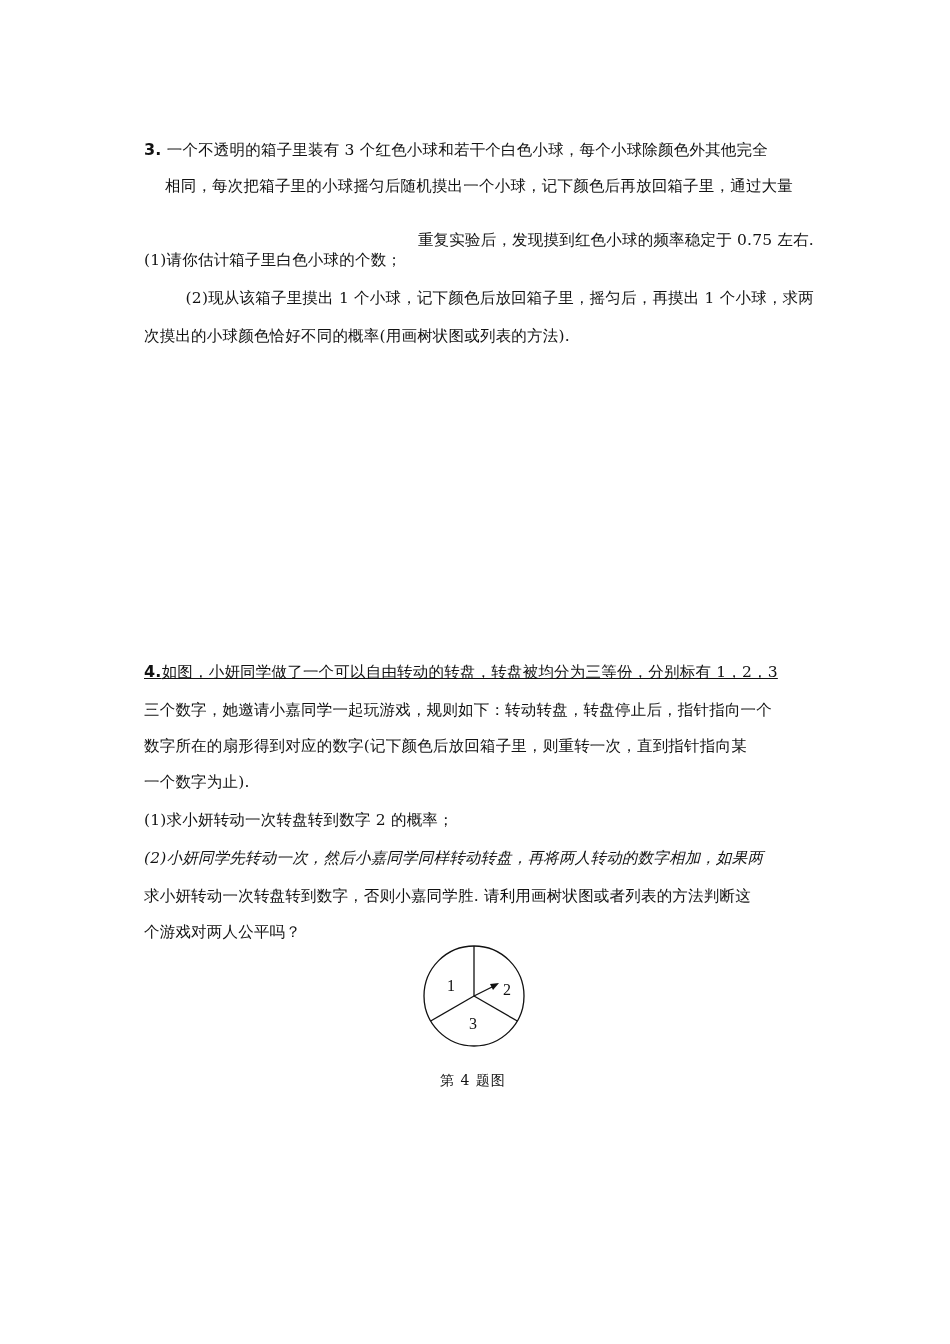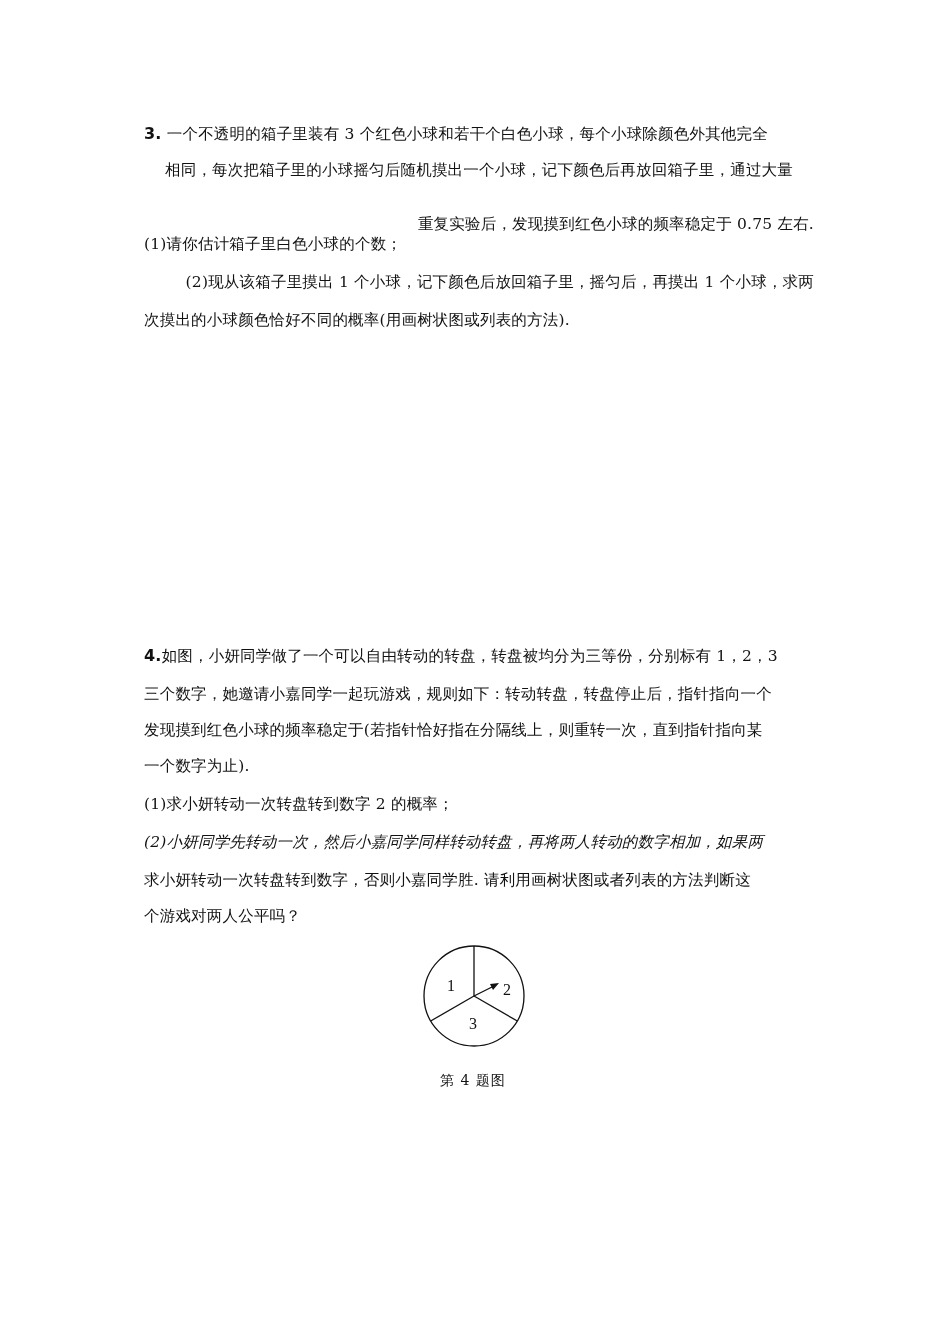--- a/index.html
+++ b/index.html
@@ -22,20 +22,21 @@
     background: #ffffff;
   }
   .line {
     position: absolute;
     left: 144px;
     width: 670px;
     font-size: 15.5px;
     line-height: 20px;
     white-space: nowrap;
     letter-spacing: 0.2px;
+    margin-top: 16px;
   }
   .qnum {
     font-family: "DejaVu Sans", "Liberation Sans", sans-serif;
     font-weight: bold;
     font-size: 16px;
   }
   .figure {
     position: absolute;
     left: 420px;
     top: 944px;
@@ -60,23 +61,23 @@
   <div>
     <div class="line" style="top:124px;"><span class="qnum">3.</span><span> 一个不透明的箱子里装有 3 个红色小球和若干个白色小球，每个小球除颜色外其他完全</span></div>
     <div class="line" style="top:160px;text-align:center;">相同，每次把箱子里的小球摇匀后随机摸出一个小球，记下颜色后再放回箱子里，通过大量</div>
     <div class="line" style="top:214px;text-align:right;">重复实验后，发现摸到红色小球的频率稳定于 0.75 左右.</div>
     <div class="line" style="top:234px;">(1)请你估计箱子里白色小球的个数；</div>
     <div class="line" style="top:272px;text-align:right;">(2)现从该箱子里摸出 1 个小球，记下颜色后放回箱子里，摇匀后，再摸出 1 个小球，求两</div>
     <div class="line" style="top:310px;">次摸出的小球颜色恰好不同的概率(用画树状图或列表的方法).</div>
   </div>
 
   <div>
-    <div class="line" style="top:646px;"><span class="qnum">4.</span><span>如图，小妍同学做了一个可以自由转动的转盘，转盘被均分为三等份，分别标有 1，2，3</span></div>
+    <div class="line" style="top:646px;text-decoration:underline;"><span class="qnum">4.</span><span>如图，小妍同学做了一个可以自由转动的转盘，转盘被均分为三等份，分别标有 1，2，3</span></div>
     <div class="line" style="top:684px;">三个数字，她邀请小嘉同学一起玩游戏，规则如下：转动转盘，转盘停止后，指针指向一个</div>
-    <div class="line" style="top:720px;">发现摸到红色小球的频率稳定于(若指针恰好指在分隔线上，则重转一次，直到指针指向某</div>
+    <div class="line" style="top:720px;">数字所在的扇形得到对应的数字(记下颜色后放回箱子里，则重转一次，直到指针指向某</div>
     <div class="line" style="top:756px;">一个数字为止).</div>
     <div class="line" style="top:794px;">(1)求小妍转动一次转盘转到数字 2 的概率；</div>
     <div class="line" style="top:832px;font-style:italic;">(2)小妍同学先转动一次，然后小嘉同学同样转动转盘，再将两人转动的数字相加，如果两</div>
     <div class="line" style="top:870px;">求小妍转动一次转盘转到数字，否则小嘉同学胜. 请利用画树状图或者列表的方法判断这</div>
     <div class="line" style="top:906px;">个游戏对两人公平吗？</div>
 
     <div class="figure">
       <svg width="110" height="106" viewBox="0 0 110 106" xmlns="http://www.w3.org/2000/svg">
         <circle cx="54" cy="52" r="50" fill="none" stroke="#111" stroke-width="1.3"></circle>
 

